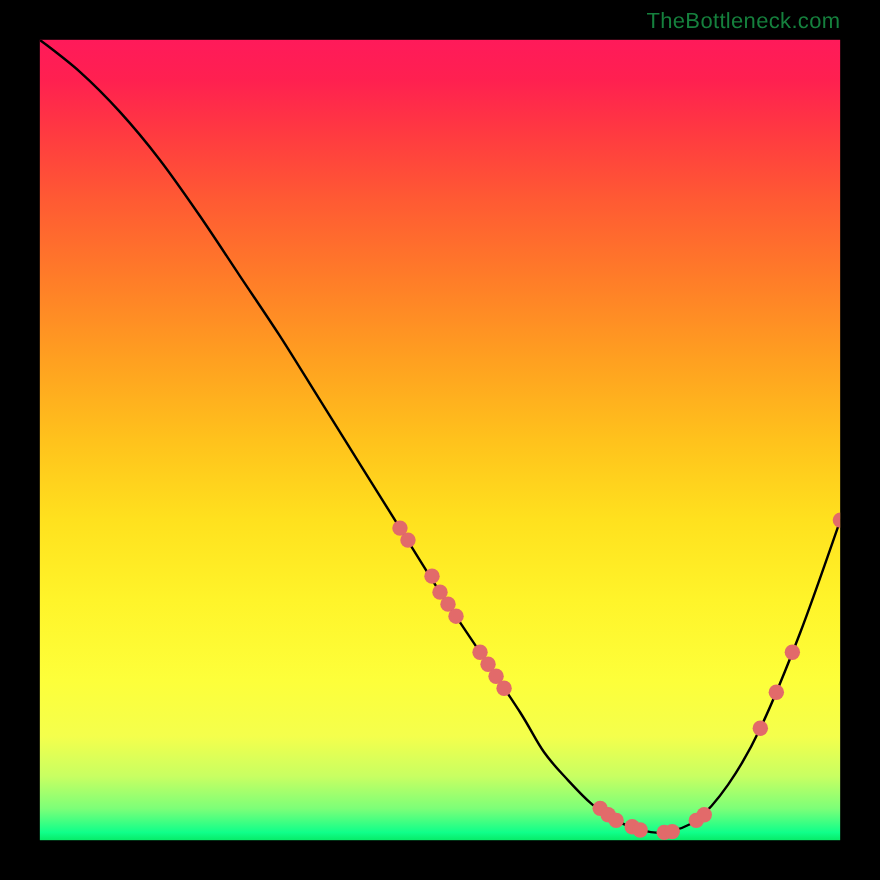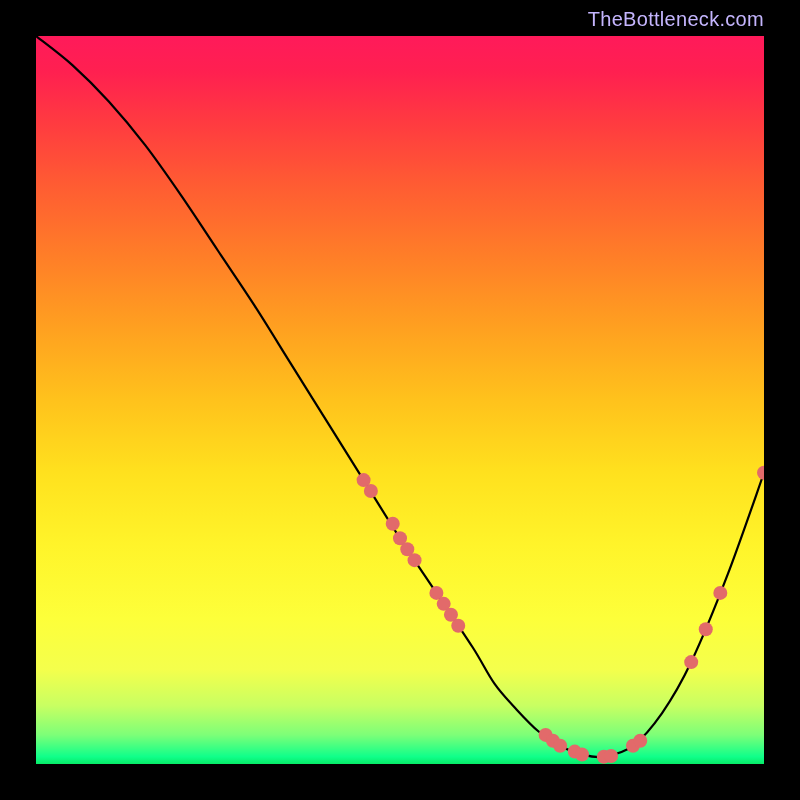--- a/index.html
+++ b/index.html
@@ -50,21 +50,21 @@
   .curve-svg {
     position: absolute;
     inset: 0;
     width: 728px;
     height: 728px;
   }
   .watermark {
     position: absolute;
     top: 8px;
     right: 36px;
-    color: #c4b5fd;
+    color: #15803d;
     font-size: 20px;
     font-weight: 500;
     letter-spacing: 0.3px;
   }
 </style>
 </head>
 <body>
 
 <div class="chart-container">
   <div class="watermark">TheBottleneck.com</div>

